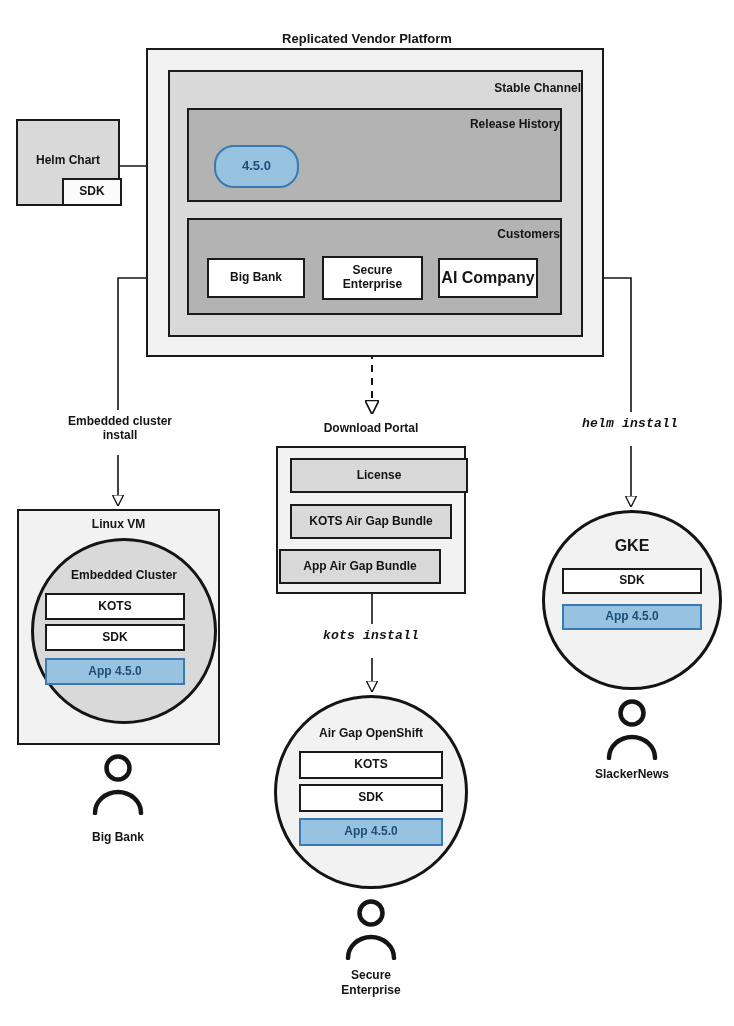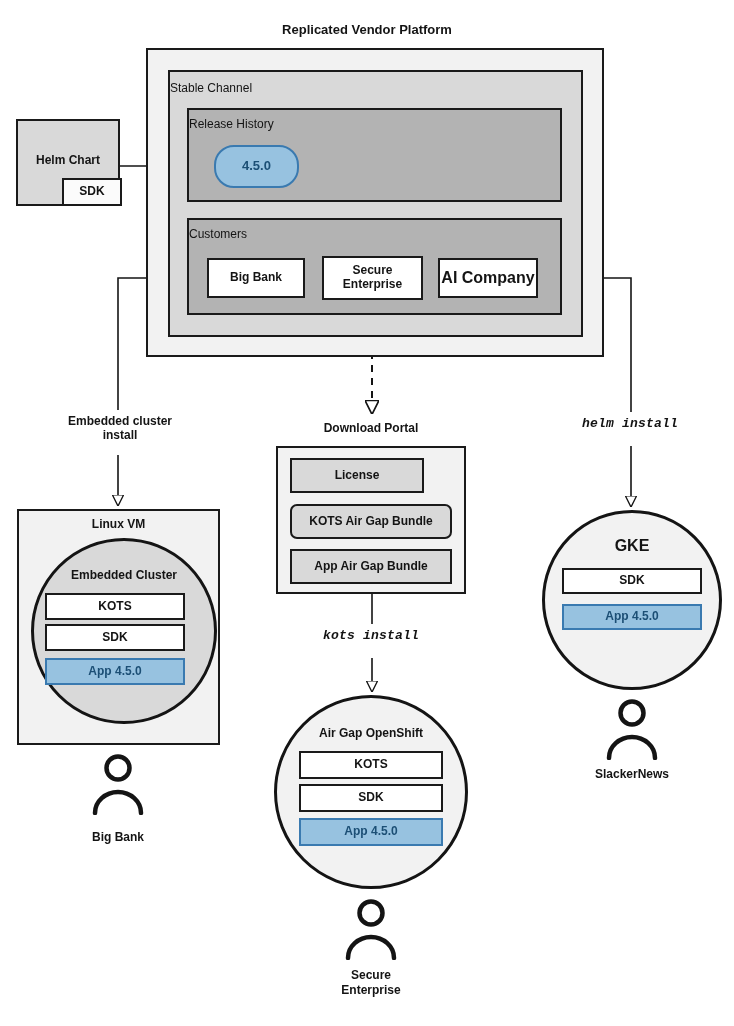--- a/index.html
+++ b/index.html
@@ -56,39 +56,39 @@
     color: #1c4f75;
   }
   .white { background: #ffffff; }
   .g-light  { background: #f2f2f2; }
   .g-mid    { background: #d9d9d9; }
   .g-dark   { background: #b3b3b3; }
 
   
   #title {
     position: absolute;
-    left: 0; top: 22px; width: 734px;
+    left: 0; top: 31px; width: 734px;
     text-align: center;
     font-size: 13px;
     font-weight: bold;
     color: #141414;
   }
 
   
   #platform-outer { left:146px; top:48px;  width:458px; height:309px; }
   #platform-inner { left:168px; top:70px;  width:415px; height:267px; }
   #release-history{ left:187px; top:108px; width:375px; height:94px; }
   #customers      { left:187px; top:218px; width:375px; height:97px; }
 
   .section-title {
     position: absolute;
     width: 100%;
-    text-align: left;
+    text-align: right;
     font-size: 12px;
-    font-weight: normal;
+    font-weight: bold;
     color: #141414;
   }
 
   
   #helm-chart { left:16px;  top:119px; width:104px; height:87px; font-size:12px; }
   #helm-chart .hc-label { position:absolute; left:0; top:33px; width:100%; }
   #helm-sdk   { left:62px;  top:178px; width:60px;  height:28px; font-size:12px; background:#fbfbfb; }
 
   
   #rel-450 { left:214px; top:145px; width:85px; height:43px; font-size:13px;border-radius:20px; }
@@ -100,23 +100,23 @@
   #cust-ai        { left:438px; top:258px; width:100px; height:40px; font-size:16px; }
 
   
   #lbl-embedded { left:45px;  top:414px; width:150px; font-size:12px; }
   #lbl-kots     { left:296px; top:628px; width:150px; font-size:13px; }
   #lbl-helm     { left:555px; top:416px; width:150px; font-size:13px; }
   #lbl-download { left:296px; top:421px; width:150px; font-size:12px; }
 
   
   #download-portal { left:276px; top:446px; width:190px; height:148px; }
-  #dp-license { left:290px; top:458px; width:134px; height:35px; font-size:12px; }
-  #dp-kots    { left:290px; top:504px; width:162px; height:35px; font-size:12px;border-radius:7px; }
-  #dp-app     { left:290px; top:549px; width:162px; height:35px; font-size:12px; }
+  #dp-license { left:290px; top:458px; width:178px; height:35px; font-size:12px; }
+  #dp-kots    { left:290px; top:504px; width:162px; height:35px; font-size:12px; }
+  #dp-app     { left:279px; top:549px; width:162px; height:35px; font-size:12px; }
 
   
   #linux-vm     { left:17px;  top:509px; width:203px; height:236px; }
   #lbl-linuxvm  { left:17px;  top:517px; width:203px; font-size:12px; }
   #embedded-circle { left:31px; top:538px; width:186px; height:186px; background:#d9d9d9; }
   #lbl-embcluster { left:31px; top:568px; width:186px; font-size:12px; }
   #ec-kots { left:45px;  top:593px; width:140px; height:27px; font-size:12px; }
   #ec-sdk  { left:45px;  top:624px; width:140px; height:27px; font-size:12px; }
   #ec-app  { left:45px;  top:658px; width:140px; height:27px; font-size:12px; }
 

